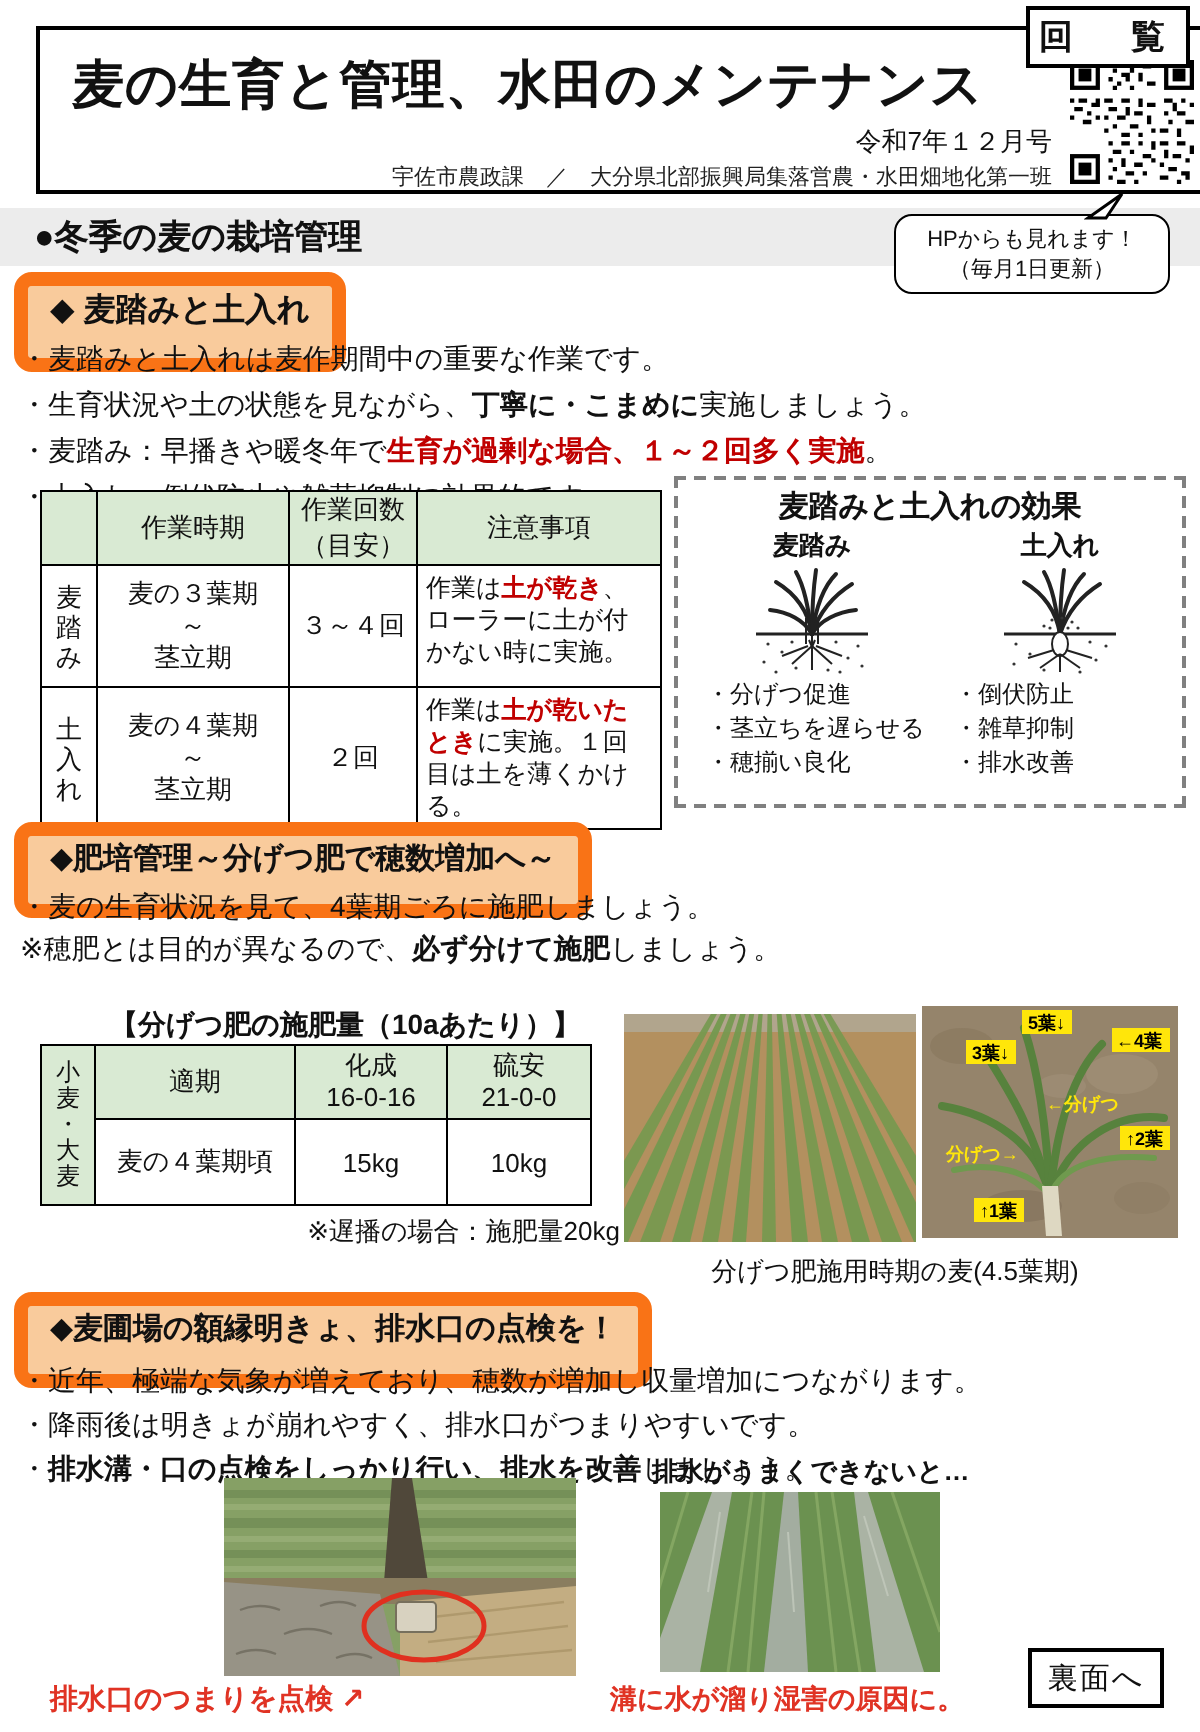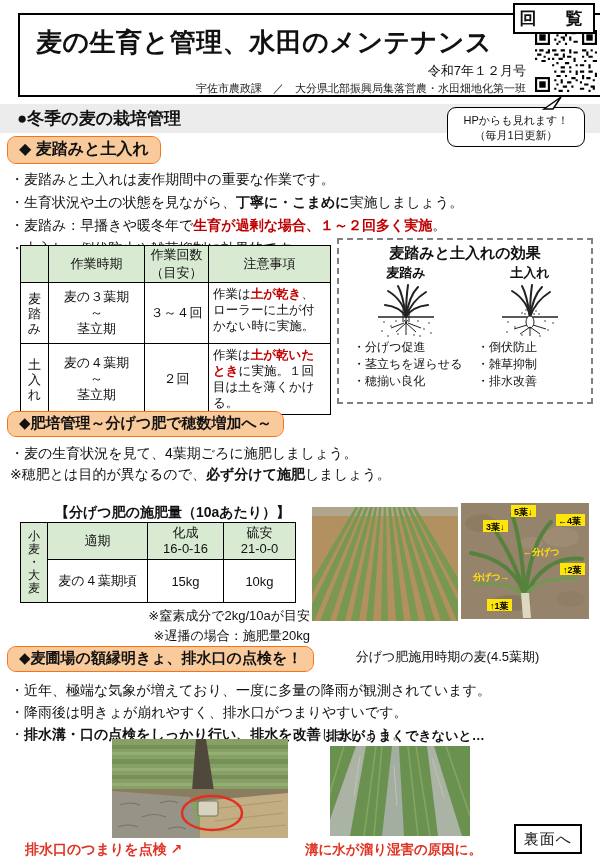--- a/index.html
+++ b/index.html
@@ -24,22 +24,22 @@
   .gray-bar { left:0; top:104px; width:600px; height:29px; background:#ececec; }
   .main-heading { left:5px; top:0; height:29px; display:flex; align-items:center;
                   font-size:17px; font-weight:bold;margin-left:12px; }
 
   .hp-bubble { left:447px; top:107px; width:138px; height:40px; border:1.5px solid #000;
                border-radius:9px; background:#fff; z-index:6; text-align:center;
                font-size:11px; line-height:15px; padding-top:5px; }
   .hp-tail { position:absolute; top:-12px; right:20px; }
 
   
-  .pill { background:#f9cb9c; border:1px solid #f97316; border-radius:9px;
-          font-weight:bold; padding:2px 11px 3px; display:inline-block; background-clip:padding-box; }
+  .pill { background:#f9cb9c; border:7px solid #f97316; border-radius:9px;
+          font-weight:bold; padding:2px 11px 13px; display:inline-block; background-clip:padding-box; }
   .pill1 { left:7px; top:136px; font-size:16px; }
   .pill2 { left:7px; top:411px; font-size:15px; }
   .pill3 { left:7px; top:646px; font-size:15px; }
 
   .bullets { font-size:14px; }
   .bl1 { left:10px; top:168px; line-height:23px; }
   .bl2 { left:10px; top:443px; line-height:21px; }
   .bl3 { left:10px; top:679px; line-height:22px; }
 
   table { border-collapse:collapse; }
@@ -75,21 +75,21 @@
   .fert-table .drow { height:43px; }
   .fert-table .v { width:27px; font-size:12px; text-align:center; line-height:13px; }
   .fert-table .f1 { width:100px; } .fert-table .f2 { width:76px; } .fert-table .f3 { width:72px; }
   .fert-table th { font-size:13px; line-height:16px; text-align:center; }
   .fert-table td.val { font-size:13px; text-align:center; }
   .fert-notes { left:20px; top:606px; width:290px; text-align:right; font-size:13px; line-height:20px; }
 
   .photo { display:block; }
   .ph-field { left:312px; top:507px; }
   .ph-closeup { left:461px; top:503px; }
-  .ph-caption { left:300px; top:627px; width:295px; text-align:center; font-size:13px;margin-top:21px; }
+  .ph-caption { left:300px; top:627px; width:295px; text-align:center; font-size:13px; }
 
   .wet-top-caption { left:326px; top:727px; font-size:13px; font-weight:bold; }
   .ph-drain { left:112px; top:739px; }
   .ph-wet { left:330px; top:746px; }
   .cap-red { color:#e03324; font-weight:bold; }
   .cap-drain { left:25px; top:841px; font-size:14px; }
   .cap-wet { left:305px; top:841px; font-size:13.5px; }
 
   .back-box { left:514px; top:824px; width:68px; height:30px; border:2px solid #000;
               display:flex; align-items:center; justify-content:center; font-size:15px; letter-spacing:1px; }
@@ -294,21 +294,20 @@
     </tr>
     <tr class="drow">
       <td class="val">麦の４葉期頃</td>
       <td class="val">15kg</td>
       <td class="val">10kg</td>
     </tr>
   </tbody>
     </table>
 
   <div class="abs fert-notes">
-    <div>※窒素成分で2kg/10aが目安</div>
     <div>※遅播の場合：施肥量20kg</div>
   </div>
 
   <svg class="abs photo ph-field" width="146" height="114" viewBox="0 0 146 114">
     <rect width="146" height="114" fill="#b3905f"></rect>
     <rect width="146" height="9" fill="#b1a58d"></rect>
     <g fill="#74994f">
       <polygon points="73,-50 -24,114 -14,114" opacity="0.9"></polygon>
       <polygon points="73,-50 -8,114 2,114" opacity="0.95"></polygon>
       <polygon points="73,-50 8,114 18,114" opacity="0.9"></polygon>
@@ -360,21 +359,21 @@
       <text x="62" y="52" fill="#ffe60a">←分げつ</text>
       <text x="12" y="77" fill="#ffe60a">分げつ→</text>
     </g>
   </svg>
 
   <div class="abs ph-caption">分げつ肥施用時期の麦(4.5葉期)</div>
 
   <div class="abs pill pill3">◆麦圃場の額縁明きょ、排水口の点検を！</div>
 
   <div class="abs bullets bl3">
-    <div><span>・近年、極端な気象が増えており、一度に多量の降雨が観測されています。</span></div>
+    <div><span>・近年、極端な気象が増えており、穂数が増加し収量増加につながります。</span></div>
     <div><span>・降雨後は明きょが崩れやすく、排水口がつまりやすいです。</span></div>
     <div><span>・</span><span class="bold">排水溝・口の点検をしっかり行い、排水を改善</span><span>しましょう。</span></div>
   </div>
 
   <div class="abs wet-top-caption">排水がうまくできないと…</div>
 
   <svg class="abs photo ph-drain" width="176" height="99" viewBox="0 0 176 99">
     <rect width="176" height="99" fill="#86a065"></rect>
     <g opacity="0.4" fill="#5d7a45">
       <rect x="0" y="6" width="176" height="4"></rect>

